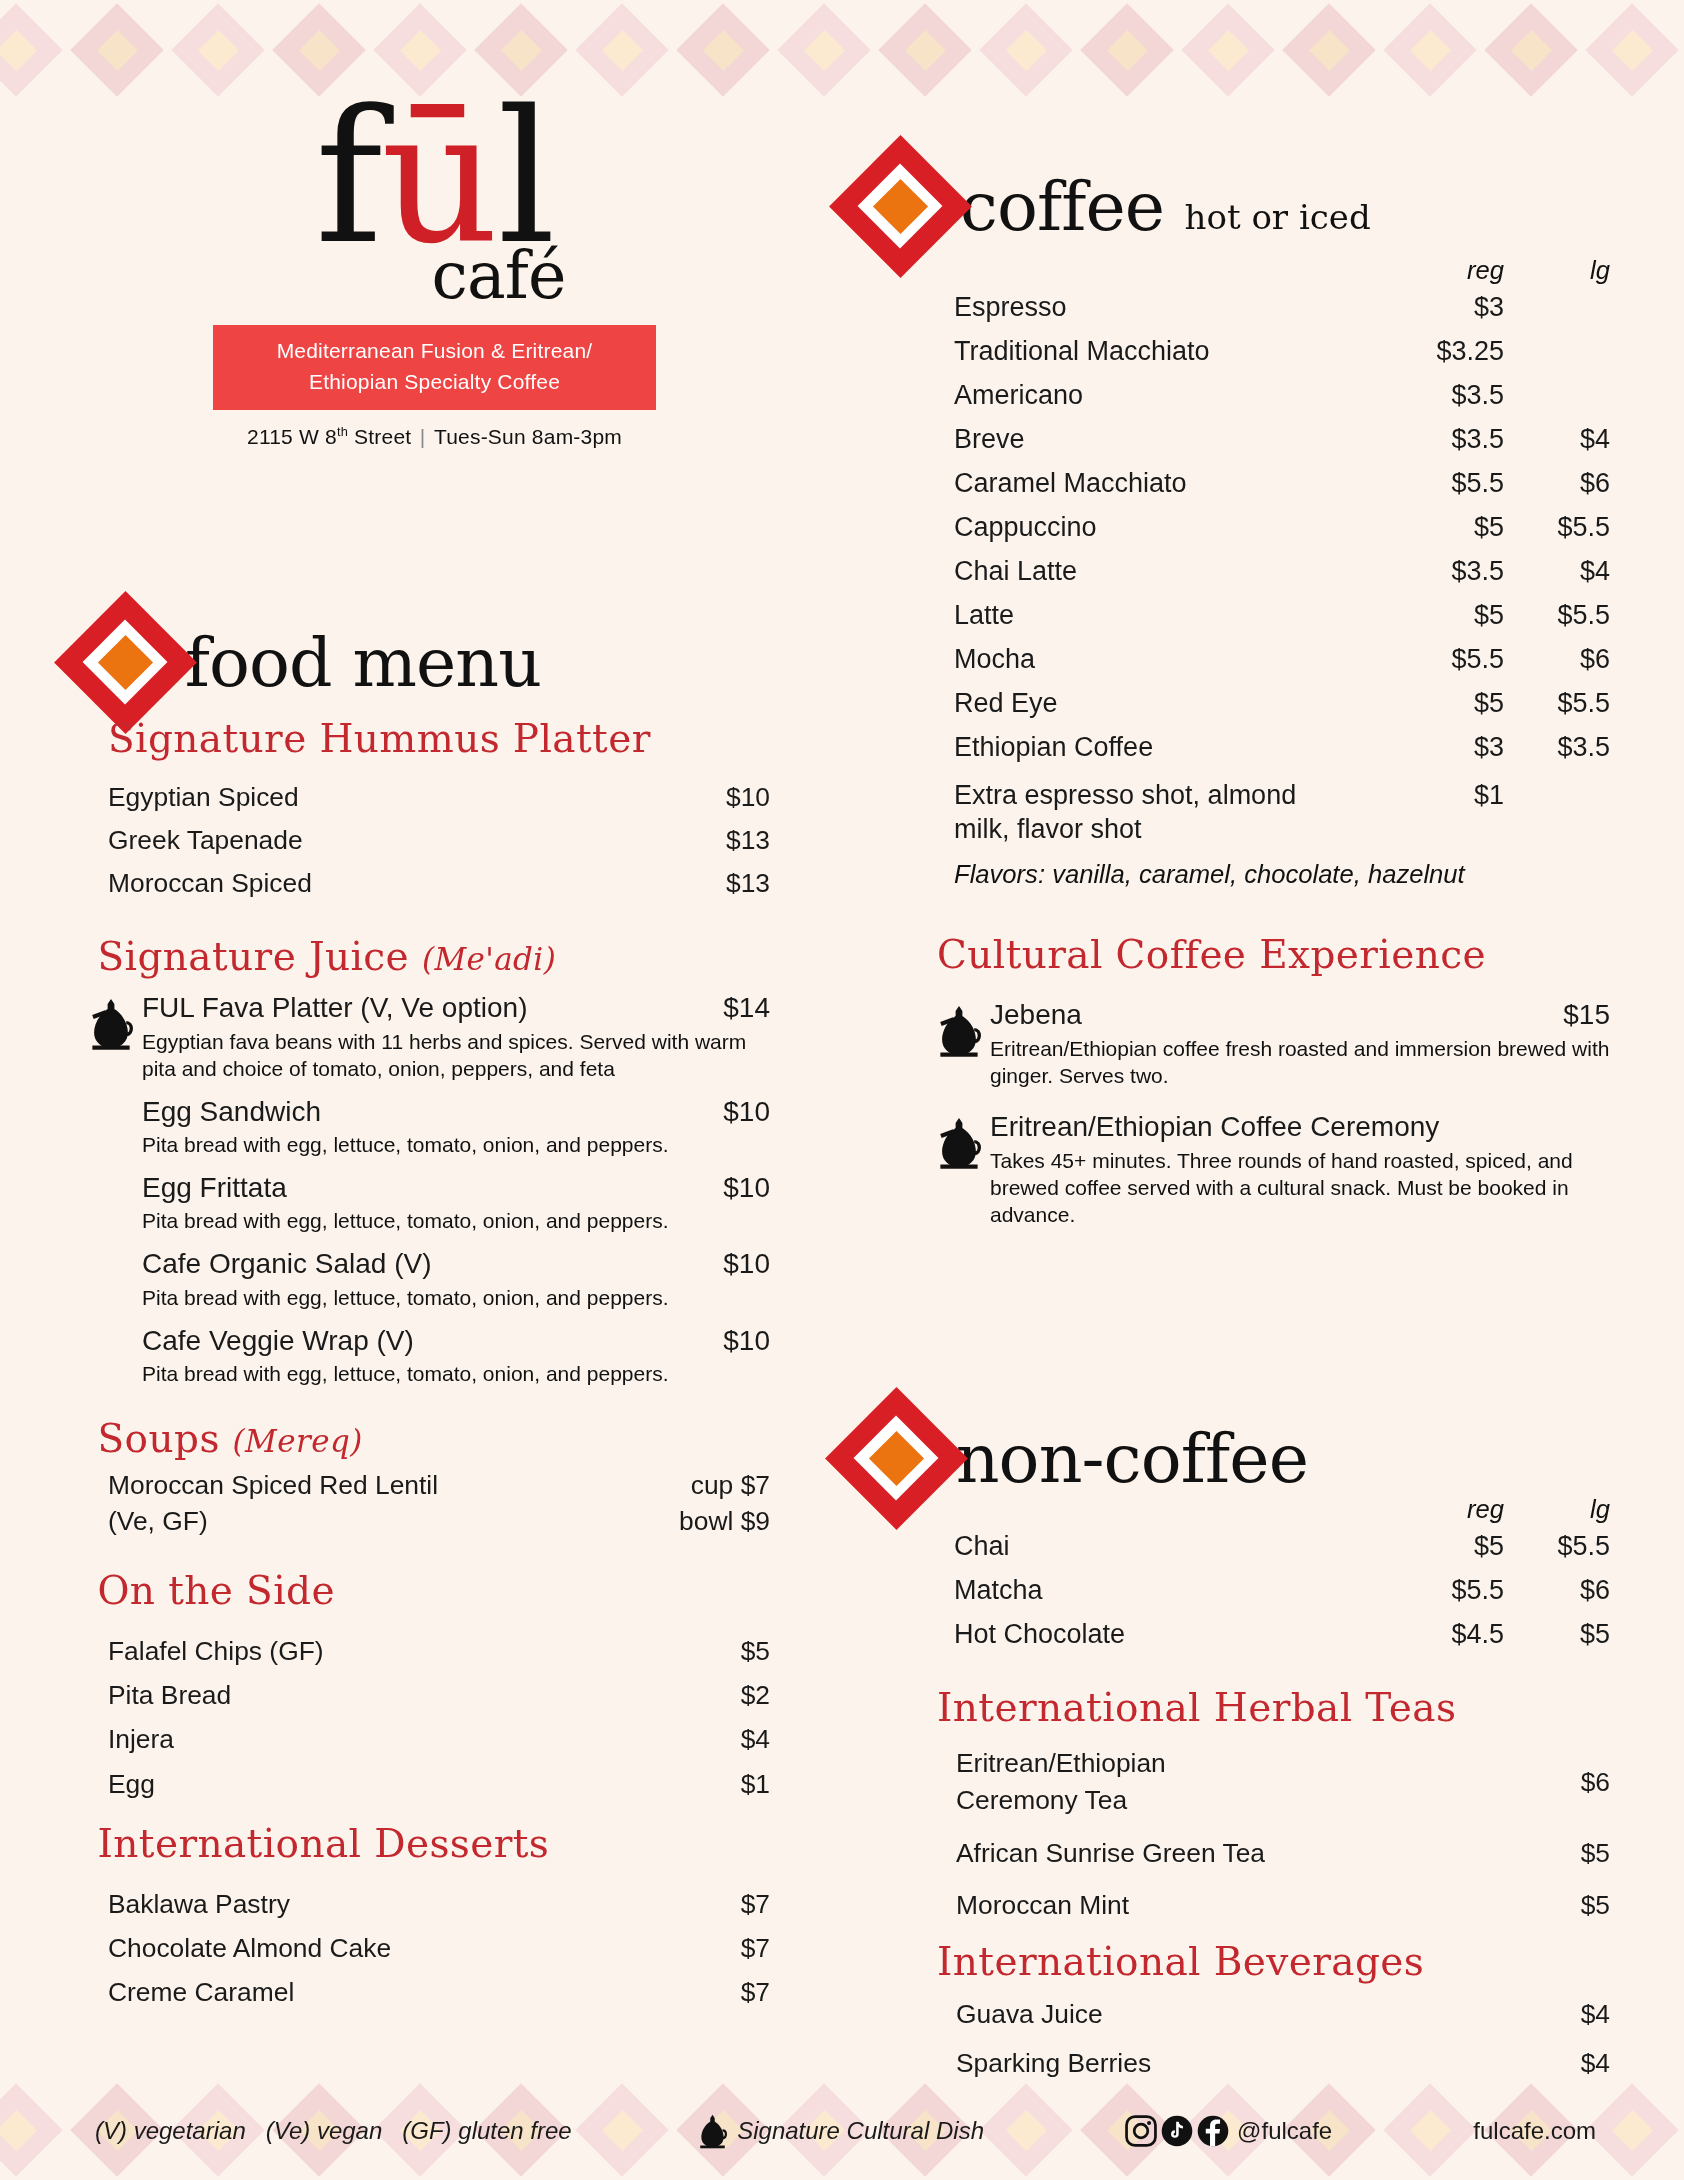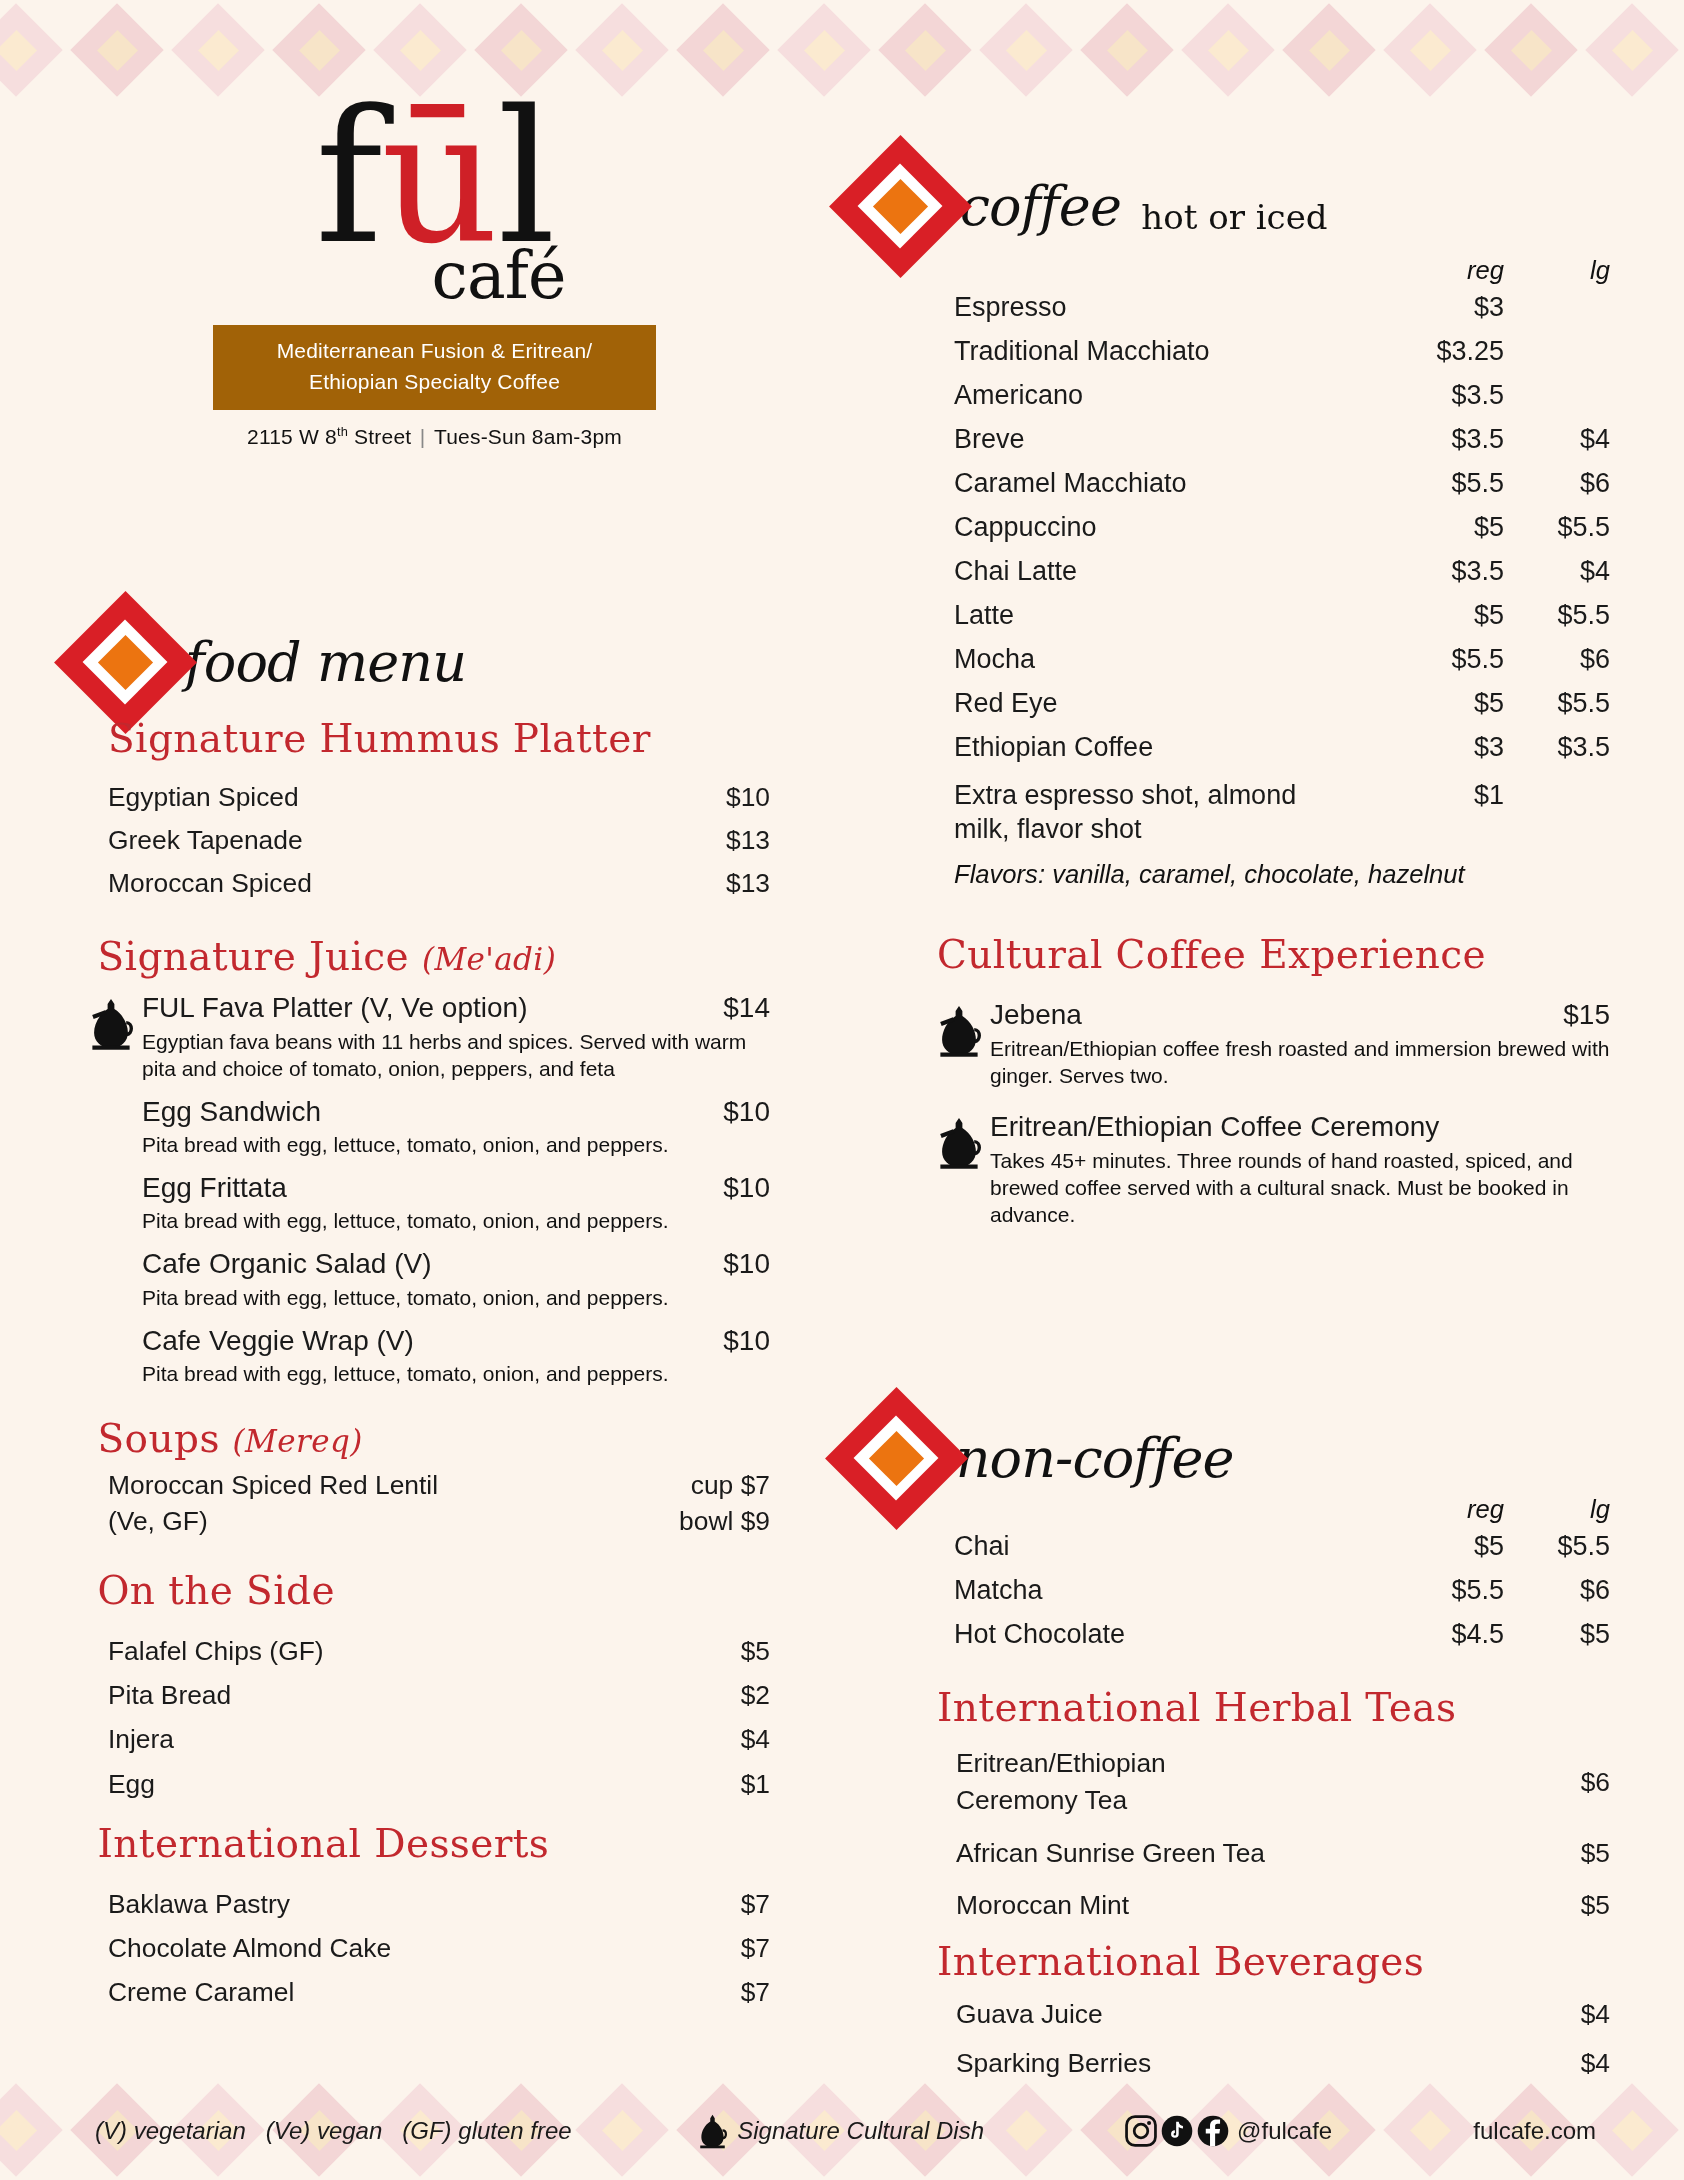--- a/index.html
+++ b/index.html
@@ -83,21 +83,21 @@
   .logo-cafe {
     font-family: "DejaVu Serif", serif;
     font-size: 65px;
     color: #111;
     margin-top: -24px;
     margin-left: 128px;
     letter-spacing: -0.9px;
   }
   .logo-tag {
     margin-top: 12px;
-    background: #a16207;
+    background: #ef4444;
     color: #fff;
     font-size: 21px;
     line-height: 1.45;
     padding: 11px 6.8px 12.8px;
     letter-spacing: 0.2px;
   }
   .logo-addr {
     margin-top: 13.6px;
     font-size: 21px;
     color: #111;
@@ -132,26 +132,25 @@
     left: 44px; top: 44px;
     background: #fff;
   }
   .badge .d3 {
     width: 39px; height: 39px;
     left: 55px; top: 55px;
     background: #ec7410;
   }
   .sec-title {
     font-family: "DejaVu Serif", serif;
-    font-size: 54px;
+    font-size: 68px;
     color: #111;
     letter-spacing: -0.9px;
     margin-left: -15.3px;
     white-space: nowrap;
-    font-style: italic;
   }
   .sec-sub {
     font-family: "DejaVu Serif", serif;
     font-size: 34px;
     color: #111;
     margin-left: 20.4px;
     align-self: flex-end;
     margin-bottom: 44px;
     white-space: nowrap;
   }

